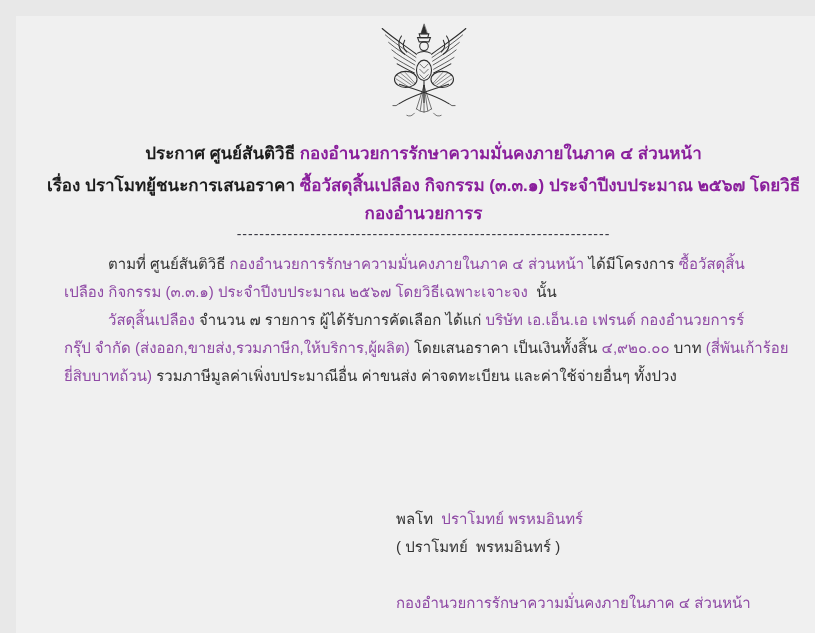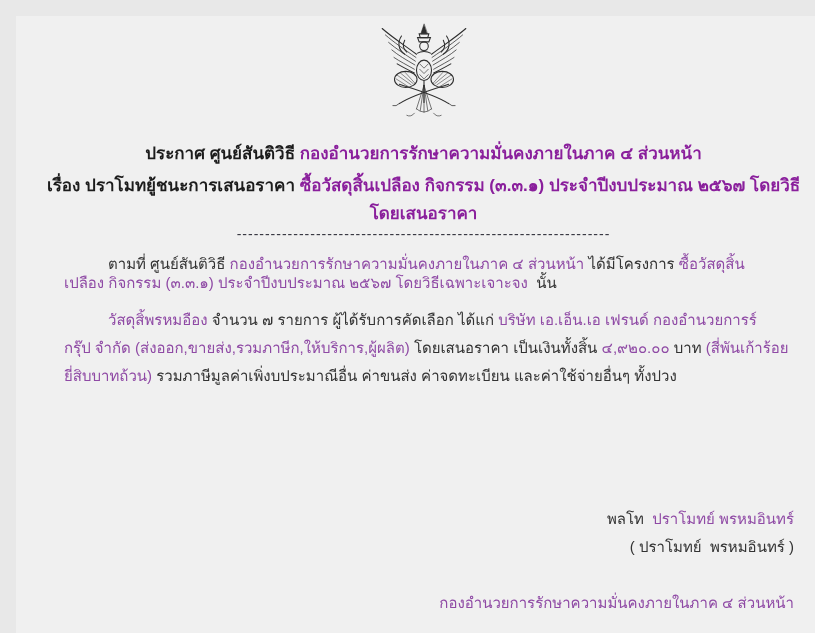--- a/index.html
+++ b/index.html
@@ -26,21 +26,21 @@
   .heading .seg-accent{color:var(--heading-accent,#8a1f9c);}
   .bodytext .seg-dark{color:var(--body-dark,#333333);}
   .bodytext .seg-accent{color:var(--body-accent,#8f4aa5);}
   .divider{
     position:absolute;top:210px;left:0;width:815px;text-align:center;
     color:var(--divider,#3a3a44);font-size:14px;letter-spacing:1px;white-space:pre;
   }
   .bodyline{left:48px;width:722px;}
   .indent{padding-left:44px;}
   .dateline{top:403px;left:415px;}
-  .sig{left:400px;width:378px;text-align:right;}
+  .sig{left:380px;width:378px;text-align:left;}
   .bottom-rule{
     position:absolute;left:0;top:627px;width:815px;height:6px;
     border-top:1px solid #d4d4d4;background:#ededed;
   }
 </style>
 </head>
 <body>
 
 <div class="page">
 
@@ -92,29 +92,29 @@
       <path d="M110,118 L96,162 M110,118 L103,165 M110,118 L110,168 M110,118 L117,165 M110,118 L124,162" stroke-width="1.2"></path>
       <path d="M96,162 Q110,174 124,162" stroke-width="1.2"></path>
       <path d="M92,170 q-6,8 -14,4 M128,170 q6,8 14,4" stroke-width="1.2"></path>
     </svg>
   </div>
 
   <div class="line heading" style="top:125px;"><span class="seg seg-dark">ประกาศ ศูนย์สันติวิธี </span><span class="seg seg-accent">กองอำนวยการรักษาความมั่นคงภายในภาค ๔ ส่วนหน้า</span></div>
 
   <div class="line heading" style="top:157px;"><span class="seg seg-dark">เรื่อง ปราโมทยู้ชนะการเสนอราคา </span><span class="seg seg-accent">ซื้อวัสดุสิ้นเปลือง กิจกรรม (๓.๓.๑) ประจำปีงบประมาณ ๒๕๖๗ โดยวิธี</span></div>
 
-  <div class="line heading" style="top:185px;"><span class="seg seg-accent">โดยเสนอราคา</span></div>
+  <div class="line heading" style="top:185px;"><span class="seg seg-accent">กองอำนวยการร</span></div>
 
   <div class="divider">------------------------------------------------------------------</div>
 
   <div class="line bodytext bodyline indent" style="top:235px;"><span class="seg seg-dark">ตามที่ ศูนย์สันติวิธี </span><span class="seg seg-accent">กองอำนวยการรักษาความมั่นคงภายในภาค ๔ ส่วนหน้า </span><span class="seg seg-dark">ได้มีโครงการ </span><span class="seg seg-accent">ซื้อวัสดุสิ้น</span></div>
 
-  <div class="line bodytext bodyline" style="top:254px;"><span class="seg seg-accent">เปลือง กิจกรรม (๓.๓.๑) ประจำปีงบประมาณ ๒๕๖๗ โดยวิธีเฉพาะเจาะจง</span><span class="seg seg-dark">  นั้น</span></div>
+  <div class="line bodytext bodyline" style="top:263px;"><span class="seg seg-accent">เปลือง กิจกรรม (๓.๓.๑) ประจำปีงบประมาณ ๒๕๖๗ โดยวิธีเฉพาะเจาะจง</span><span class="seg seg-dark">  นั้น</span></div>
 
-  <div class="line bodytext bodyline indent" style="top:291px;"><span class="seg seg-accent">วัสดุสิ้พรหมอือง </span><span class="seg seg-dark">จำนวน ๗ รายการ ผู้ได้รับการคัดเลือก ได้แก่ </span><span class="seg seg-accent">บริษัท เอ.เอ็น.เอ เฟรนด์ กองอำนวยการร์</span></div>
+  <div class="line bodytext bodyline indent" style="top:291px;"><span class="seg seg-accent">วัสดุสิ้นเปลือง </span><span class="seg seg-dark">จำนวน ๗ รายการ ผู้ได้รับการคัดเลือก ได้แก่ </span><span class="seg seg-accent">บริษัท เอ.เอ็น.เอ เฟรนด์ กองอำนวยการร์</span></div>
 
   <div class="line bodytext bodyline" style="top:319px;"><span class="seg seg-accent">กรุ๊ป จำกัด (ส่งออก,ขายส่ง,รวมภาษีก,ให้บริการ,ผู้ผลิต) </span><span class="seg seg-dark">โดยเสนอราคา เป็นเงินทั้งสิ้น </span><span class="seg seg-accent">๔,๙๒๐.๐๐</span><span class="seg seg-dark"> บาท </span><span class="seg seg-accent">(สี่พันเก้าร้อย</span></div>
 
   <div class="line bodytext bodyline" style="top:347px;"><span class="seg seg-accent">ยี่สิบบาทถ้วน)</span><span class="seg seg-dark"> รวมภาษีมูลค่าเพิ่งบประมาณีอื่น ค่าขนส่ง ค่าจดทะเบียน และค่าใช้จ่ายอื่นๆ ทั้งปวง</span></div>
 
 
   <div class="line bodytext sig" style="top:490px;"><span class="seg seg-dark">พลโท  </span><span class="seg seg-accent">ปราโมทย์ พรหมอินทร์</span></div>
 
   <div class="line bodytext sig" style="top:518px;"><span class="seg seg-dark">( ปราโมทย์  พรหมอินทร์ )</span></div>
 

